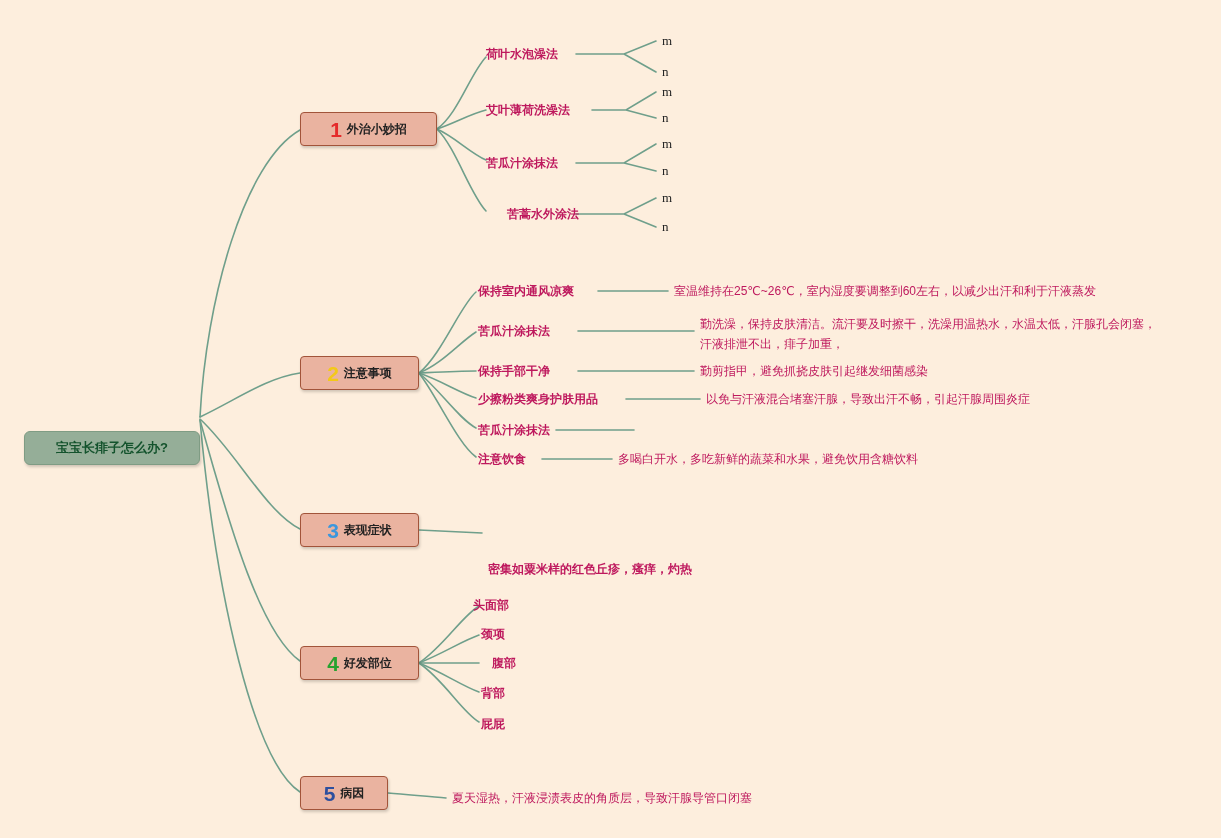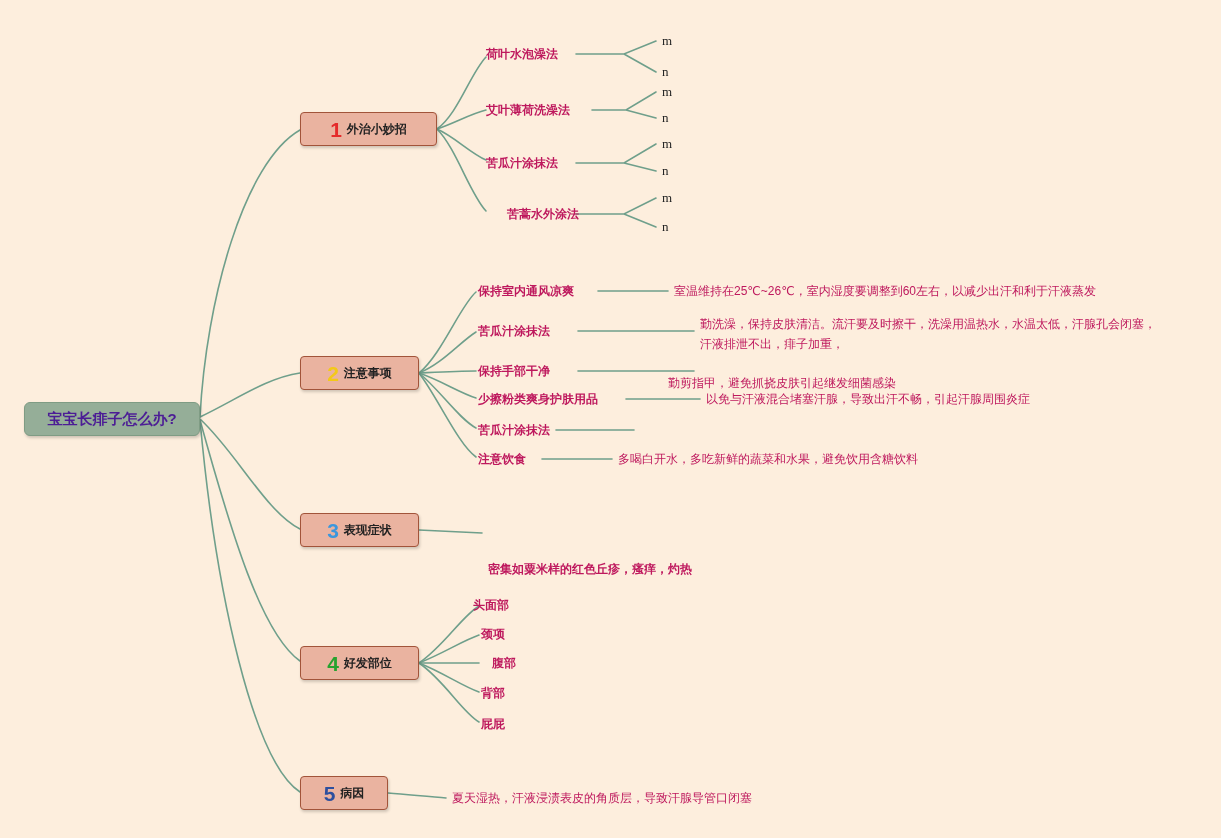--- a/index.html
+++ b/index.html
@@ -4,21 +4,21 @@
 <style>
   * { margin:0; padding:0; box-sizing:border-box; }
   html,body { background:#fdeedd; }
   body { font-family:"Liberation Sans","DejaVu Sans",sans-serif; }
   .canvas { position:relative; width:1221px; height:838px; background:#fdeedd; overflow:hidden; }
   .links { position:absolute; left:0; top:0; }
   .links path { fill:none; stroke:#6f9f8b; stroke-width:1.6; stroke-linecap:round; }
   .root-node {
     position:absolute; height:34px; background:#95ae98; border:1px solid #7f9c84;
     border-radius:6px; display:flex; align-items:center; justify-content:center;
-    font-weight:bold; font-size:15px; color:#4c1d95; box-shadow:1px 2px 3px rgba(0,0,0,.18);
+    font-weight:bold; font-size:13px; color:#14532d; box-shadow:1px 2px 3px rgba(0,0,0,.18);margin-top:29px;
   }
   .branch-box {
     position:absolute; height:34px; background:#eab3a0; border:1px solid #a2543a;
     border-radius:4px; display:flex; align-items:center; justify-content:center; gap:5px;
     box-shadow:1px 2px 3px rgba(0,0,0,.18);
   }
   .branch-box .num { font-size:21px; font-weight:bold; line-height:1; }
   .branch-box .blabel { font-size:12px; font-weight:600; color:#222; }
   .leaf { position:absolute; height:20px; line-height:20px; white-space:nowrap; font-size:12px; color:#be185d; }
   .label-strong { font-weight:700; }
@@ -115,21 +115,21 @@
 
   <div class="leaf label-strong" style="left:478px;top:281px;">保持室内通风凉爽</div>
   <div class="leaf label-strong" style="left:478px;top:321px;">苦瓜汁涂抹法</div>
   <div class="leaf label-strong" style="left:478px;top:361px;">保持手部干净</div>
   <div class="leaf label-strong" style="left:478px;top:389px;">少擦粉类爽身护肤用品</div>
   <div class="leaf label-strong" style="left:478px;top:420px;">苦瓜汁涂抹法</div>
   <div class="leaf label-strong" style="left:478px;top:449px;">注意饮食</div>
 
   <div class="leaf desc" style="left:674px;top:281px;">室温维持在25℃~26℃，室内湿度要调整到60左右，以减少出汗和利于汗液蒸发</div>
   <div class="leaf desc wrap" style="left:700px;top:302px;margin-top:12px;">勤洗澡，保持皮肤清洁。流汗要及时擦干，洗澡用温热水，水温太低，汗腺孔会闭塞，汗液排泄不出，痱子加重，</div>
-  <div class="leaf desc" style="left:668px;top:361px;margin-top:12px;">勤剪指甲，避免抓挠皮肤引起继发细菌感染</div>
+  <div class="leaf desc" style="left:700px;top:361px;">勤剪指甲，避免抓挠皮肤引起继发细菌感染</div>
   <div class="leaf desc" style="left:706px;top:389px;">以免与汗液混合堵塞汗腺，导致出汗不畅，引起汗腺周围炎症</div>
   <div class="leaf desc" style="left:618px;top:449px;">多喝白开水，多吃新鲜的蔬菜和水果，避免饮用含糖饮料</div>
 
   <div class="leaf label-strong" style="left:488px;top:523px;margin-top:36px;">密集如粟米样的红色丘疹，瘙痒，灼热</div>
 
   <div class="leaf label-strong" style="left:473px;top:595px;">头面部</div>
   <div class="leaf label-strong" style="left:481px;top:624px;">颈项</div>
   <div class="leaf label-strong" style="left:492px;top:653px;">腹部</div>
   <div class="leaf label-strong" style="left:481px;top:683px;">背部</div>
   <div class="leaf label-strong" style="left:481px;top:714px;">屁屁</div>

